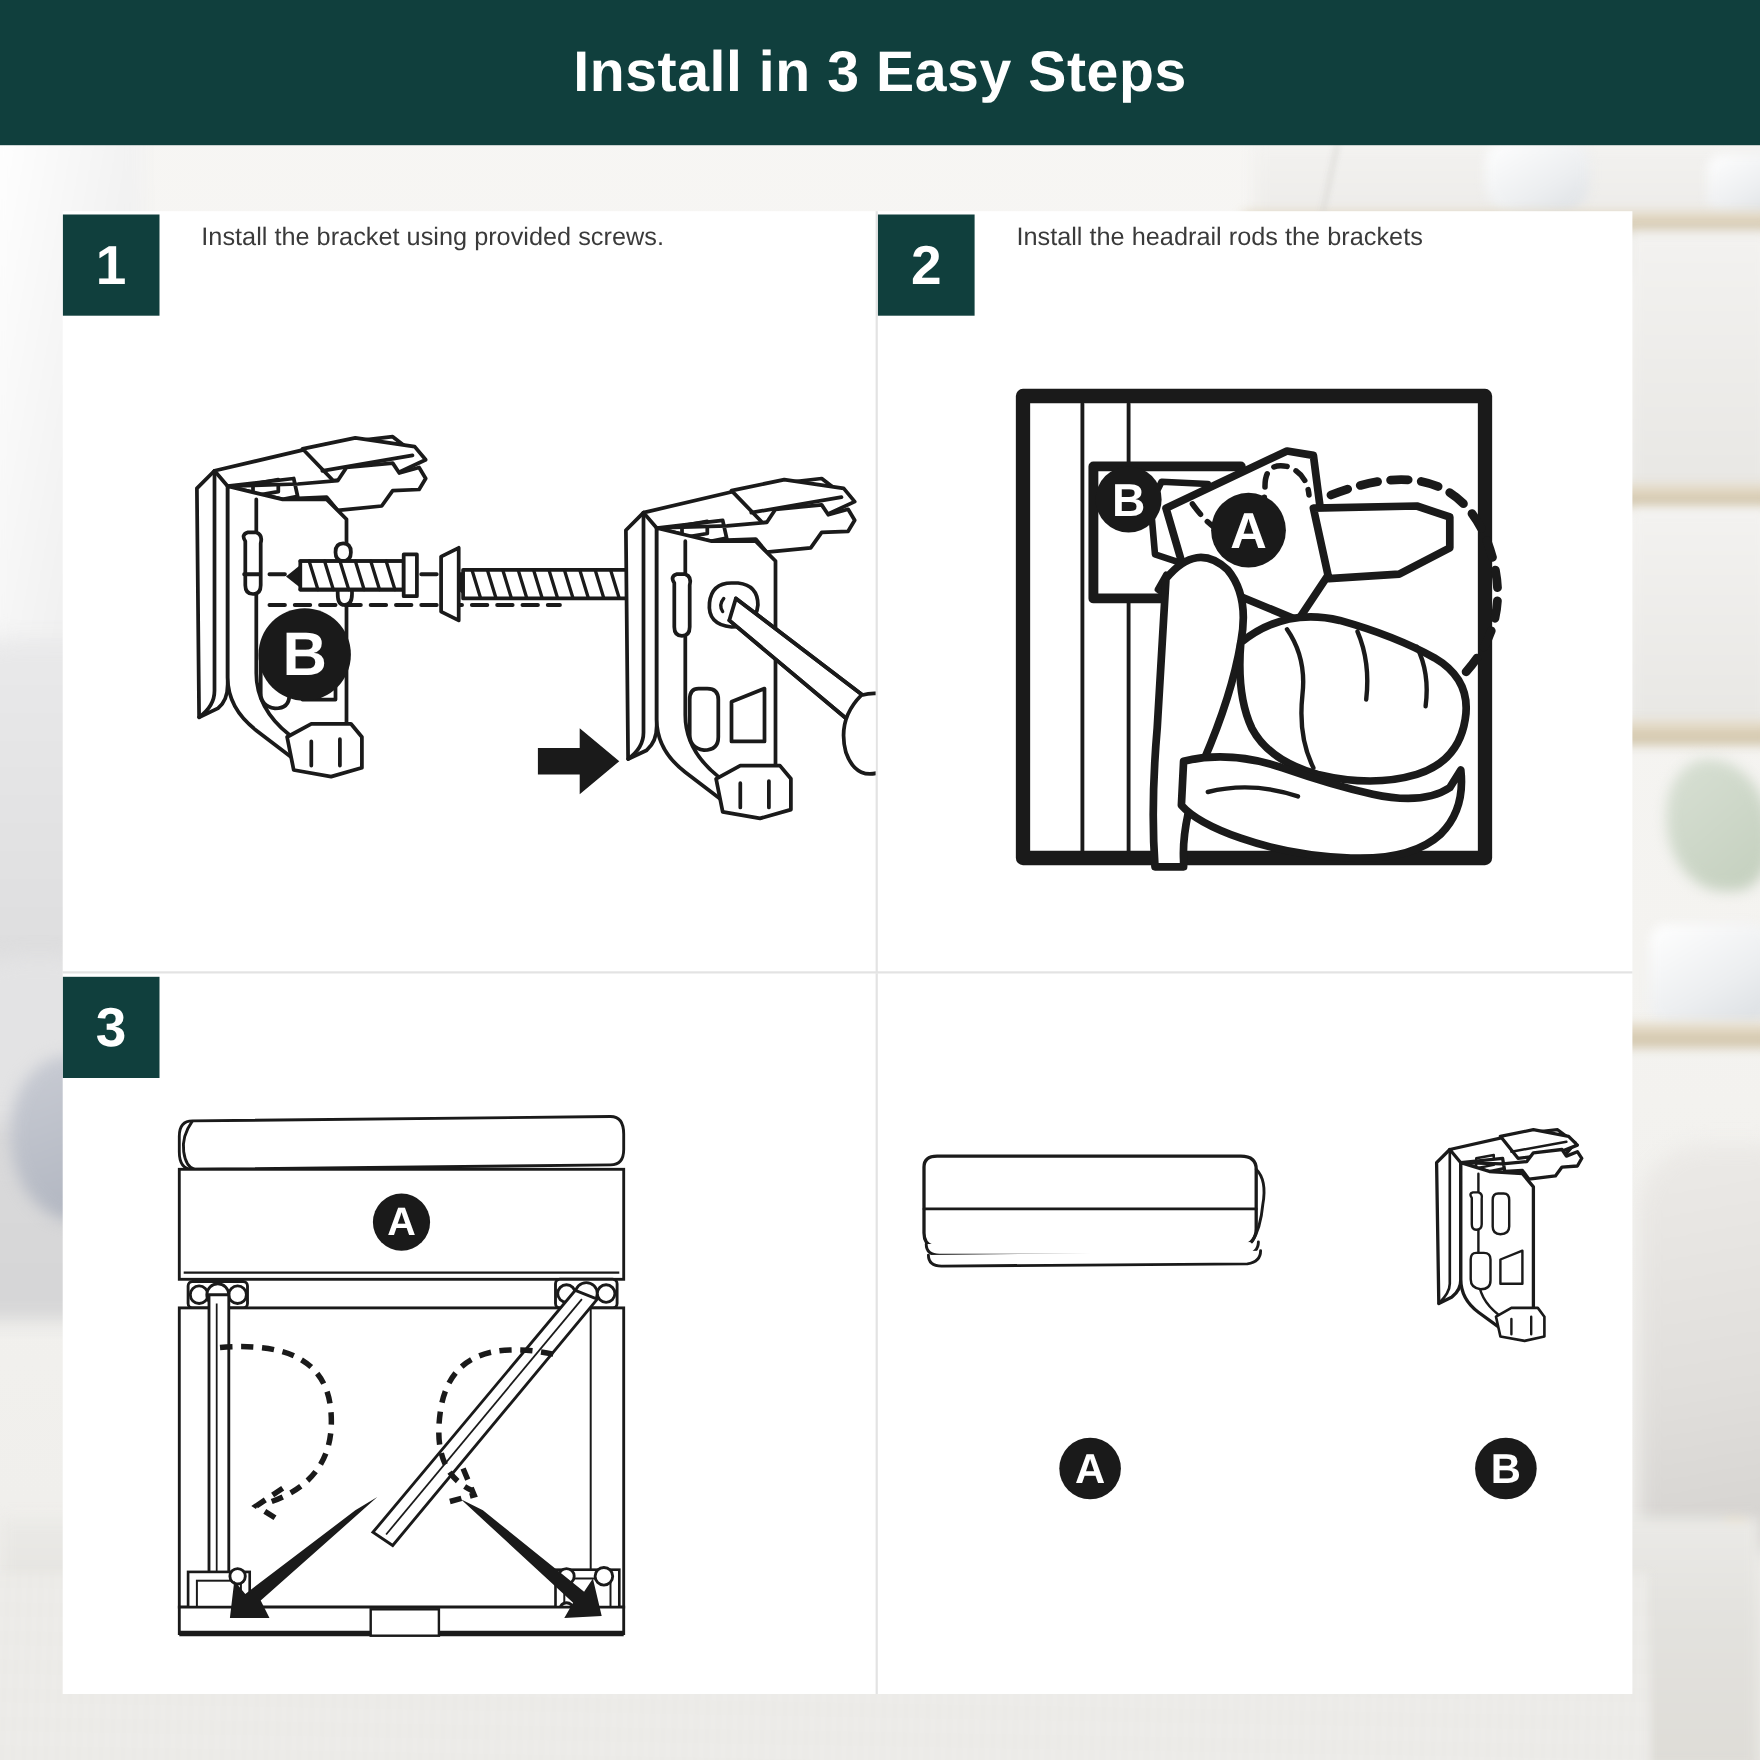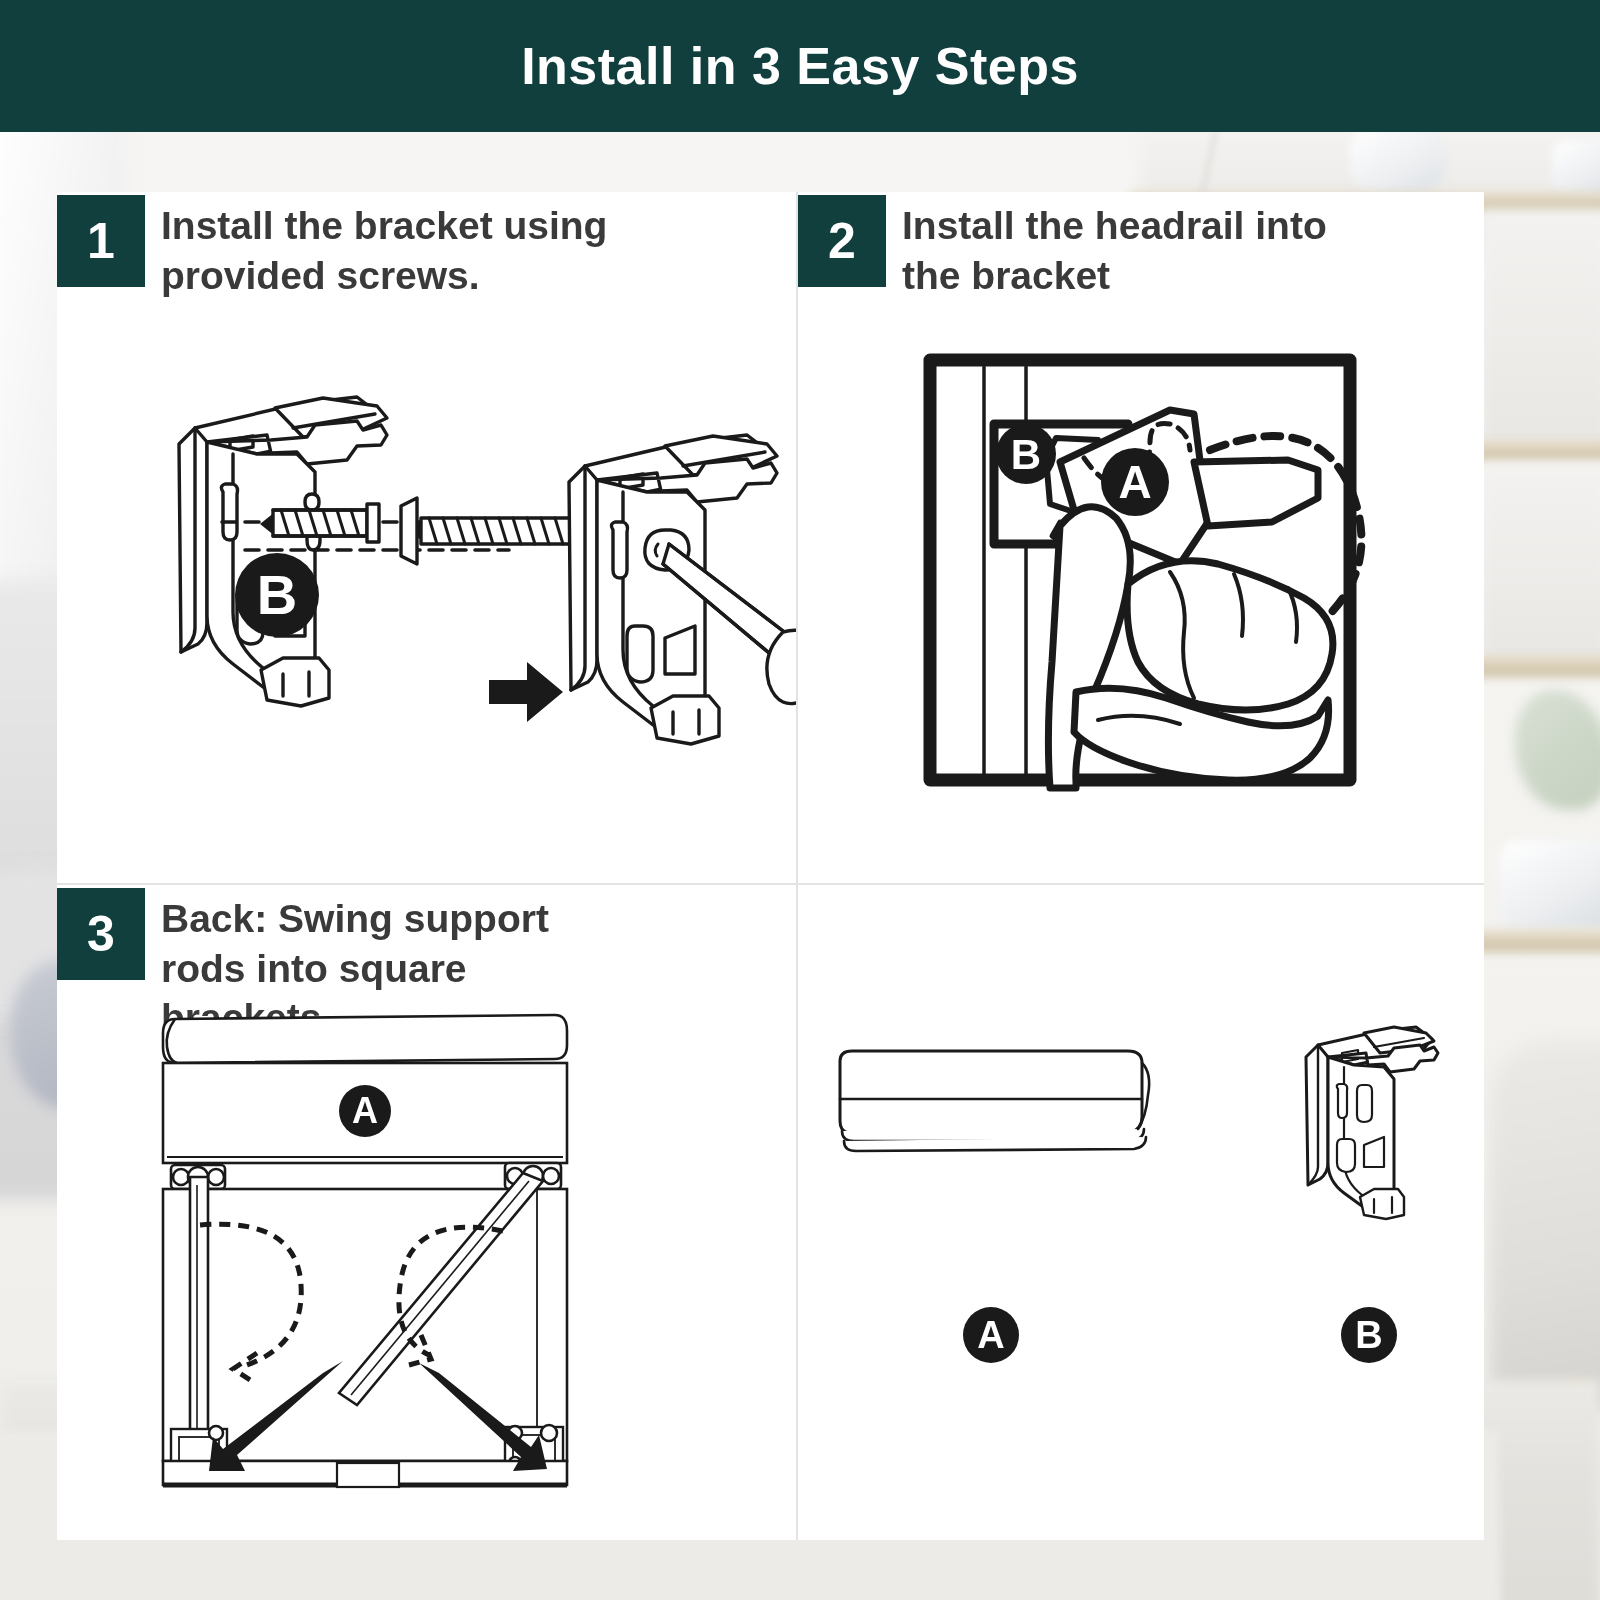--- a/index.html
+++ b/index.html
@@ -153,24 +153,24 @@
     color: #fff;
     font-size: 50px;
     font-weight: bold;
     display: flex;
     align-items: center;
     justify-content: center;
     flex: none;
   }
   .step-text {
     color: #3a3a3a;
-    font-size: 39px;
-    font-weight: bold;
+    font-size: 23px;
+    font-weight: normal;
     line-height: 1.27;
-    padding-left: 16px;
+    padding-left: 38px;
     padding-top: 6px;
     max-width: 470px;
   }
 
   .art {
     position: absolute;
     left: 0; top: 0;
     width: 100%;
     height: 100%;
     pointer-events: none;
@@ -335,21 +335,21 @@
             </g>
           </g>
         </g>
       </svg>
     </div>
   </div>
 
   <div class="cell bb">
     <div class="step-head">
       <div class="step-num">2</div>
-      <div class="step-text">Install the headrail into the bracket</div>
+      <div class="step-text">Install the headrail rods the brackets</div>
     </div>
 
     <div class="art">
       <svg width="686" height="693" viewBox="0 0 686 693" fill="none" stroke="#1a1a1a" stroke-width="4" stroke-linejoin="round" stroke-linecap="round">
 
         <rect x="132" y="168" width="420" height="420" fill="#fff" stroke="#1a1a1a" stroke-width="13"></rect>
 
         <path d="M186 175 L186 582" stroke-width="3.5"></path>
         <path d="M228 175 L228 582" stroke-width="3.5"></path>
 
@@ -402,21 +402,20 @@
           <circle cx="228" cy="262" r="30" fill="#1a1a1a" stroke="none"></circle>
           <text x="228" y="277" font-family="'Liberation Sans', sans-serif" font-size="42" font-weight="bold" fill="#ffffff" text-anchor="middle" stroke="none">B</text>
         </g>
       </svg>
     </div>
   </div>
 
   <div class="cell br">
     <div class="step-head">
       <div class="step-num">3</div>
-      <div class="step-text">Back: Swing support rods into square brackets.</div>
     </div>
 
     <div class="art">
       <svg width="741" height="655" viewBox="0 0 741 655" fill="none" stroke="#1a1a1a" stroke-width="2.6" stroke-linejoin="miter" stroke-linecap="butt">
 
         <g>
 
           <path d="M118 134 L498 130 Q510 130 510 146 L510 160 Q510 174 498 174
                    L118 178 Q106 178 106 162 L106 148 Q106 134 118 134 Z" fill="#fff"></path>
           <path d="M118 134 Q108 148 110 162 Q112 176 120 178" fill="none"></path>

